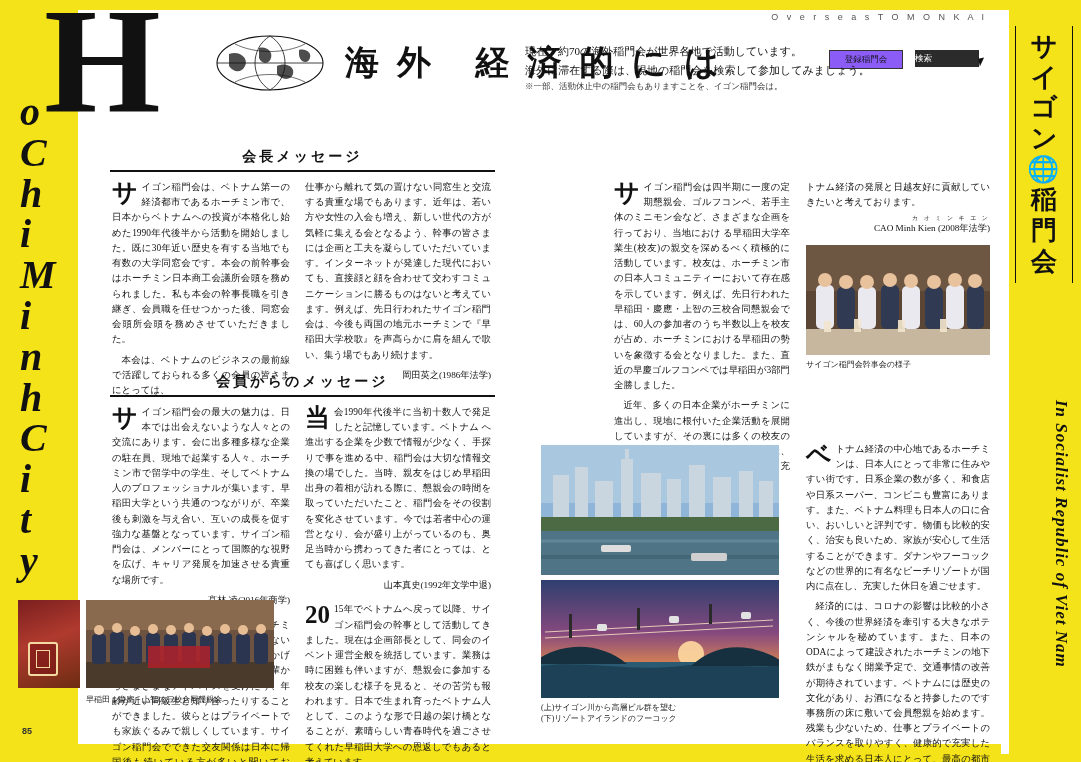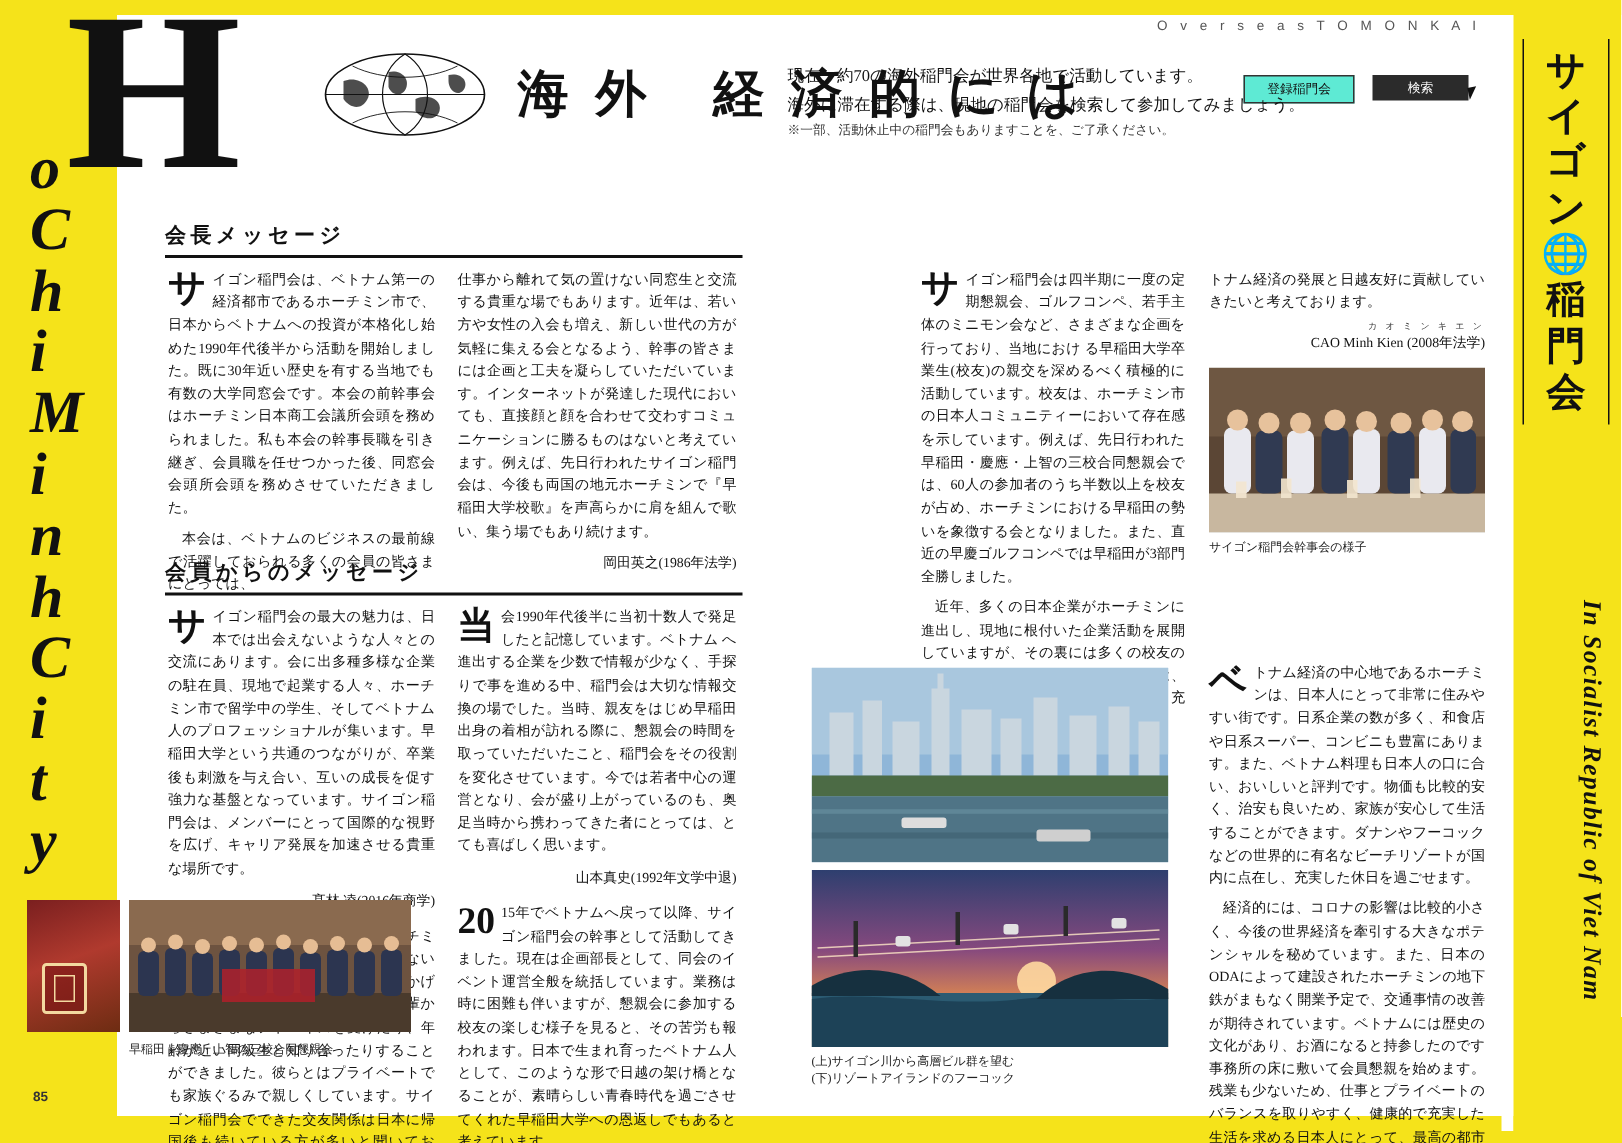--- a/index.html
+++ b/index.html
@@ -53,40 +53,40 @@
   .globe{position:absolute;left:10px;top:-2px;width:110px;height:62px;}
   .title-main{
     position:absolute;left:140px;top:6px;
     font-family:"Liberation Serif",serif;font-weight:700;font-size:34px;letter-spacing:18px;color:#111;
   }
   .overseas-label{
     position:absolute;right:8px;top:-22px;
     font-family:"Liberation Sans",sans-serif;font-size:9px;letter-spacing:3px;color:#555;
   }
   .searchbox{
-    position:absolute;right:92px;top:16px;width:72px;height:17px;border:1px solid #333;background:#5eead4;
+    position:absolute;right:92px;top:16px;width:72px;height:17px;border:1px solid #333;background:#8b5cf6;
     font-family:"Liberation Sans",sans-serif;font-size:8.5px;color:#111;text-align:center;line-height:17px;
   }
   .searchbtn{
     position:absolute;right:16px;top:16px;width:64px;height:17px;background:#2b2b2b;color:#fff;
-    font-family:"Liberation Sans",sans-serif;font-size:8.5px;text-align:center;line-height:17px;
+    font-family:"Liberation Sans",sans-serif;font-size:8.5px;line-height:17px;
   }
   .searchbtn .cursor{position:absolute;right:-6px;top:8px;width:0;height:0;border-left:6px solid #111;border-bottom:8px solid transparent;transform:rotate(-12deg);}
   .lead{
     position:absolute;right:16px;top:42px;width:540px;text-align:left;
     font-size:11px;line-height:1.7;color:#111;
   }
   .lead .small{font-size:8.5px;color:#333;}
 
   
   .sec-head{
     position:absolute;
     font-family:Liberation Sans, sans-serif;
     font-weight:700;font-size:14px;letter-spacing:3px;color:#111;
-    text-align:left;
+    text-align:center;
     border-bottom:2px solid #111;
     padding-bottom:4px;
   }
 
   
   .col{position:absolute;font-size:9.4px;line-height:1.62;color:#111;text-align:justify;}
   .col p{margin:0 0 5px 0;text-indent:1em;}
   .col p.noind{text-indent:0;}
   .drop{
     float:left;font-size:25px;line-height:0.95;font-weight:700;margin:1px 4px 0 0;
@@ -166,21 +166,21 @@
     <div class="searchbox">登録稲門会</div>
     <div class="searchbtn">
       <span>検索</span>
       <span class="cursor"></span>
     </div>
   </div>
 
   <div class="lead">
     <div>現在、約70の海外稲門会が世界各地で活動しています。</div>
     <div>海外に滞在する際は、現地の稲門会を検索して参加してみましょう。</div>
-    <div class="small">※一部、活動休止中の稲門会もありますことを、ご了承ください。</div>
+    <div class="small">※一部、活動休止中の稲門会もありますことを、イゴン稲門会は。</div>
   </div>
 
   <div class="sec-head" style="left:110px;top:148px;width:385px;">会長メッセージ</div>
 
   <div class="col" style="left:112px;top:180px;width:178px;">
     <p class="noind"><span class="drop">サ</span><span>イゴン稲門会は、ベトナム第一の経済都市であるホーチミン市で、日本からベトナムへの投資が本格化し始めた1990年代後半から活動を開始しました。既に30年近い歴史を有する当地でも有数の大学同窓会です。本会の前幹事会はホーチミン日本商工会議所会頭を務められました。私も本会の幹事長職を引き継ぎ、会員職を任せつかった後、同窓会会頭所会頭を務めさせていただきました。</span></p>
     <p>本会は、ベトナムのビジネスの最前線で活躍しておられる多くの会員の皆さまにとっては、</p>
   </div>
   <div class="col" style="left:305px;top:180px;width:186px;">
     <p class="noind">仕事から離れて気の置けない同窓生と交流する貴重な場でもあります。近年は、若い方や女性の入会も増え、新しい世代の方が気軽に集える会となるよう、幹事の皆さまには企画と工夫を凝らしていただいています。インターネットが発達した現代においても、直接顔と顔を合わせて交わすコミュニケーションに勝るものはないと考えています。例えば、先日行われたサイゴン稲門会は、今後も両国の地元ホーチミンで『早稲田大学校歌』を声高らかに肩を組んで歌い、集う場でもあり続けます。</p>

